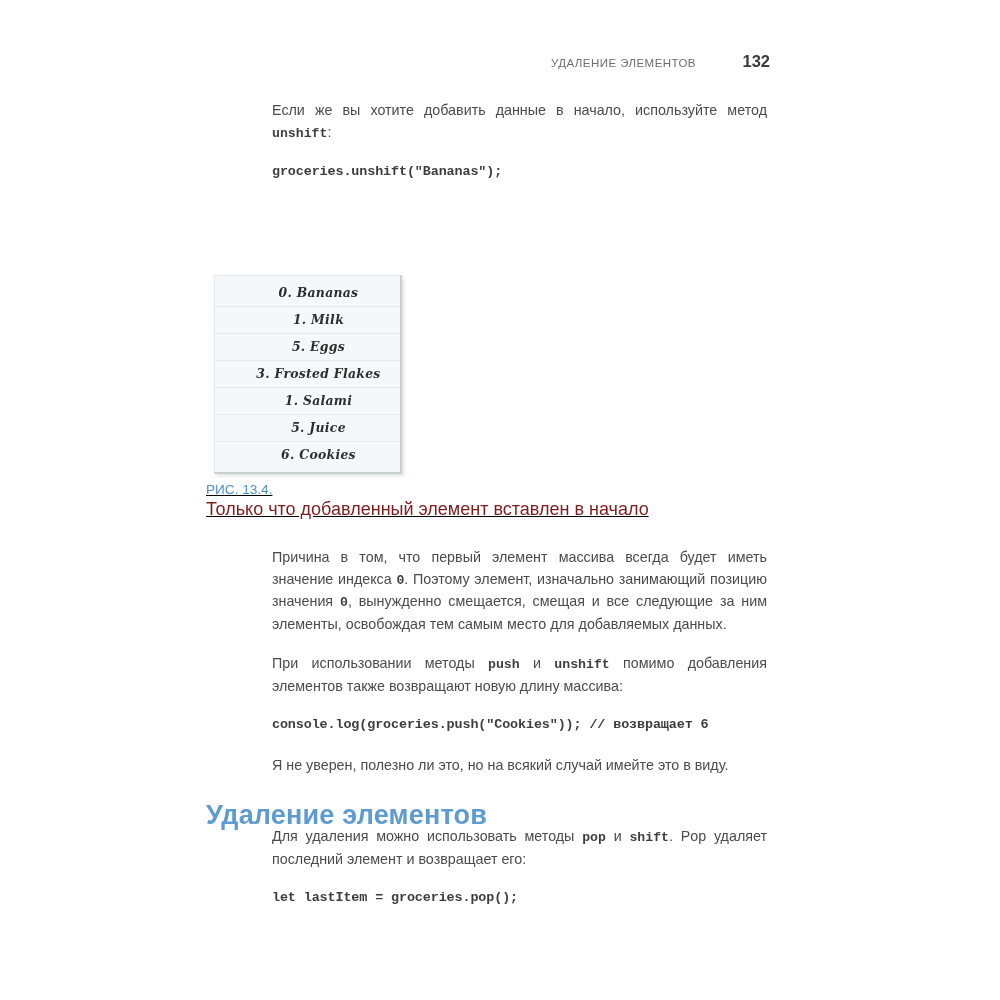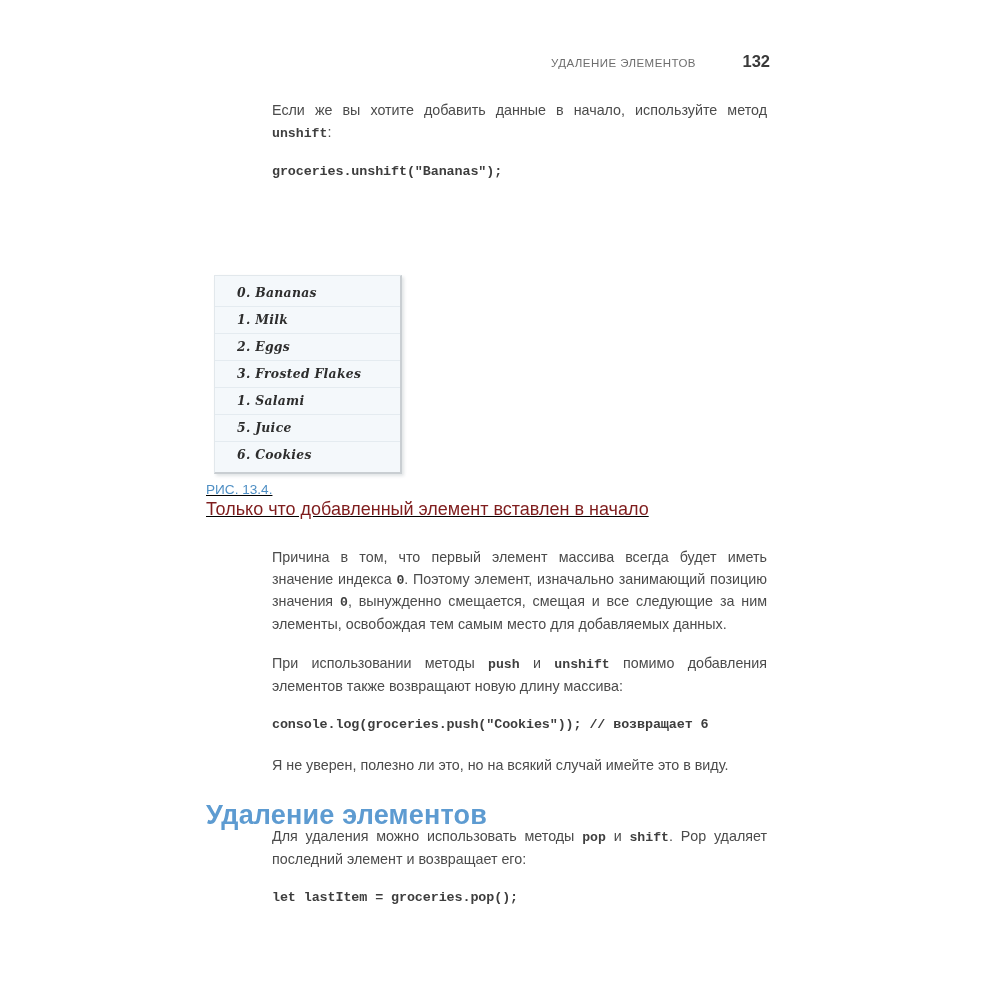--- a/index.html
+++ b/index.html
@@ -97,20 +97,21 @@
   }
   .figure-box {
     position: relative;
     background: #f4f8fb;
     border: 1px solid #e2e8ec;
     border-right: 2px solid #c9ced2;
     border-bottom: 2px solid #c9ced2;
     box-shadow: 2px 2px 3px rgba(120,130,140,0.22);
     padding: 4px 0 4px 0;
     box-sizing: border-box;
+    text-align: center;
   }
   .fig-row {
     height: 26px;
     line-height: 26px;
     padding-left: 22px;
     font-family: "DejaVu Serif", serif;
     font-style: italic;
     font-weight: bold;
     font-size: 12.4px;
     color: #2d2d2d;
@@ -183,21 +184,21 @@
     <p class="body"><span>Если же вы хотите добавить данные в начало, используйте метод </span><span class="mono">unshift</span><span>:</span></p>
 
     <div class="code-line">groceries.unshift("Bananas");</div>
 
   </div>
 
   <div class="figure-wrap">
     <div class="figure-box">
       <div class="fig-row">0. Bananas</div>
       <div class="fig-row">1. Milk</div>
-      <div class="fig-row">2. Eggs</div>
+      <div class="fig-row">5. Eggs</div>
       <div class="fig-row">3. Frosted Flakes</div>
       <div class="fig-row">1. Salami</div>
       <div class="fig-row">5. Juice</div>
       <div class="fig-row">6. Cookies</div>
     </div>
   </div>
 
   <div class="fig-caption">
     <div class="fig-caption-label">РИС. 13.4.</div>
     <div class="fig-caption-text">Только что добавленный элемент вставлен в начало</div>

